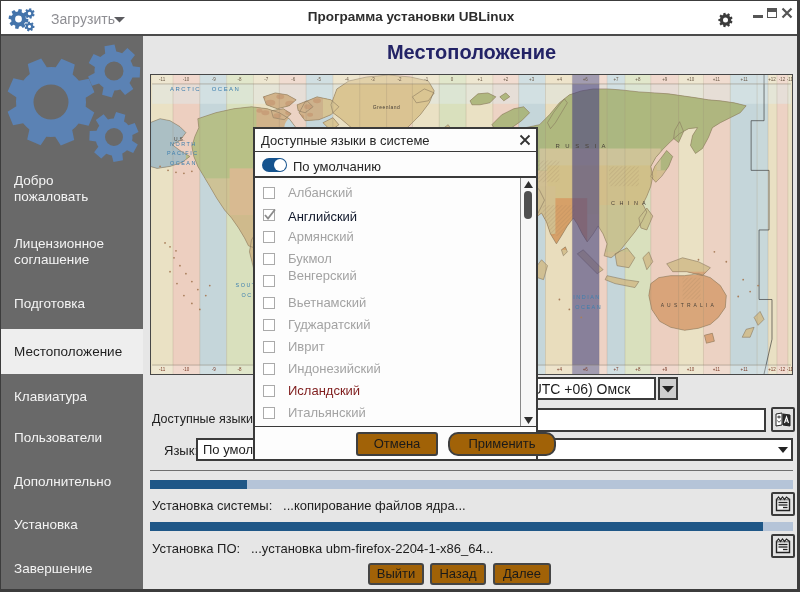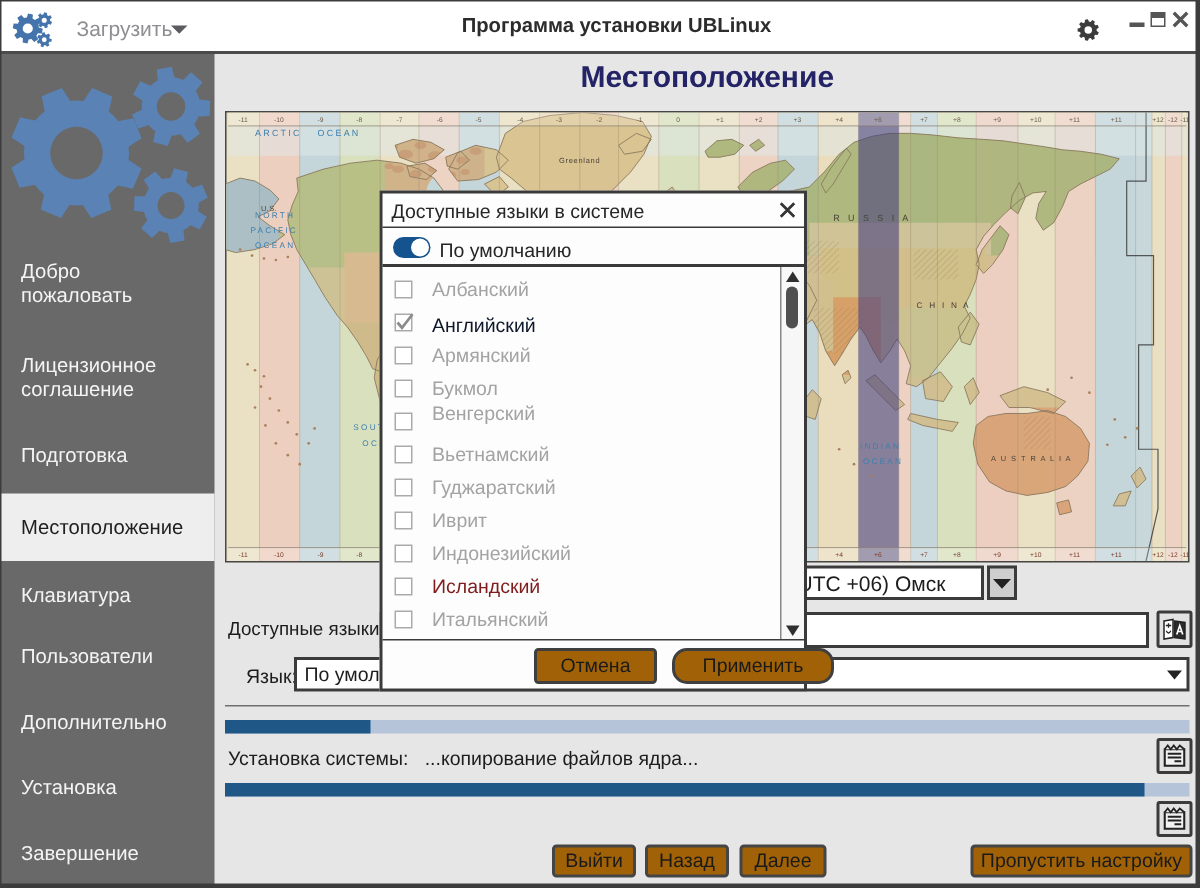--- a/index.html
+++ b/index.html
@@ -308,32 +308,32 @@
 <div class="abs" style="left:771px;top:492px;width:24px;height:24px;background:#e2e2e2;border:2px solid #3b3b3b;border-radius:2px;"></div>
 <svg class="abs" style="left:774px;top:495px;" width="18" height="18" viewBox="0 0 18 18">
 <path d="M2.5,4.5 L15.5,4.5 L15.5,15.5 L2.5,15.5 Z" fill="#f2f2f2" stroke="#222" stroke-width="1.4"></path>
 <path d="M2.5,4.5 L4.5,2 L6.5,4.5 L8.5,2 L10.5,4.5 L12.5,2 L15.5,4.5" fill="#f2f2f2" stroke="#222" stroke-width="1.2"></path>
 <line x1="4.5" y1="7.5" x2="13.5" y2="7.5" stroke="#222" stroke-width="1.3"></line>
 <line x1="4.5" y1="10" x2="13.5" y2="10" stroke="#222" stroke-width="1.3"></line>
 <line x1="9" y1="12.5" x2="13.5" y2="12.5" stroke="#222" stroke-width="1.3"></line>
 </svg>
 <div class="abs" style="left:150px;top:522px;width:643px;height:9px;background:#b5c4d8;"></div>
 <div class="abs" style="left:150px;top:522px;width:613px;height:9px;background:#1f5787;"></div>
+<div class="lbl" style="left:152px;top:541px;">Установка ПО:&nbsp;&nbsp; ...установка ubm-firefox-2204-1-x86_64...</div>
 <div class="abs" style="left:771px;top:534px;width:24px;height:24px;background:#e2e2e2;border:2px solid #3b3b3b;border-radius:2px;"></div>
 <svg class="abs" style="left:774px;top:537px;" width="18" height="18" viewBox="0 0 18 18">
 <path d="M2.5,4.5 L15.5,4.5 L15.5,15.5 L2.5,15.5 Z" fill="#f2f2f2" stroke="#222" stroke-width="1.4"></path>
 <path d="M2.5,4.5 L4.5,2 L6.5,4.5 L8.5,2 L10.5,4.5 L12.5,2 L15.5,4.5" fill="#f2f2f2" stroke="#222" stroke-width="1.2"></path>
 <line x1="4.5" y1="7.5" x2="13.5" y2="7.5" stroke="#222" stroke-width="1.3"></line>
 <line x1="4.5" y1="10" x2="13.5" y2="10" stroke="#222" stroke-width="1.3"></line>
 <line x1="9" y1="12.5" x2="13.5" y2="12.5" stroke="#222" stroke-width="1.3"></line>
 </svg>
 <div class="btn" style="left:368px;top:563px;width:56px;height:22px;line-height:18px;">Выйти</div>
 <div class="btn" style="left:430px;top:563px;width:56px;height:22px;line-height:18px;">Назад</div>
 <div class="btn" style="left:493px;top:563px;width:58px;height:22px;line-height:18px;">Далее</div>
-<div class="btn" style="left:647px;top:563px;width:148px;height:22px;line-height:18px;">Пропустить настройку</div>
 <div class="abs" style="left:253px;top:127px;width:285px;height:334px;background:#fdfdfd;border:2px solid #3a3a3a;"></div>
 <div class="lbl" style="left:261px;top:133px;font-size:13px;color:#262626;">Доступные языки в системе</div>
 <svg class="abs" style="left:518px;top:133px;" width="14" height="14">
       <path d="M2.5,2.5 L11.5,11.5 M11.5,2.5 L2.5,11.5" stroke="#333" stroke-width="1.8"></path>
     </svg>
 <div class="abs" style="left:255px;top:151px;width:281px;height:1px;background:#3a3a3a;"></div>
 <div class="abs" style="left:262px;top:158px;width:25px;height:14px;background:#15538e;border-radius:7px;"></div>
 <div class="abs" style="left:274px;top:158.8px;width:12.4px;height:12.4px;background:#fff;border-radius:50%;"></div>
 <div class="lbl" style="left:293px;top:159px;font-size:13px;color:#262626;">По умолчанию</div>
 <div class="abs" style="left:255px;top:176px;width:281px;height:2px;background:#3a3a3a;"></div>

